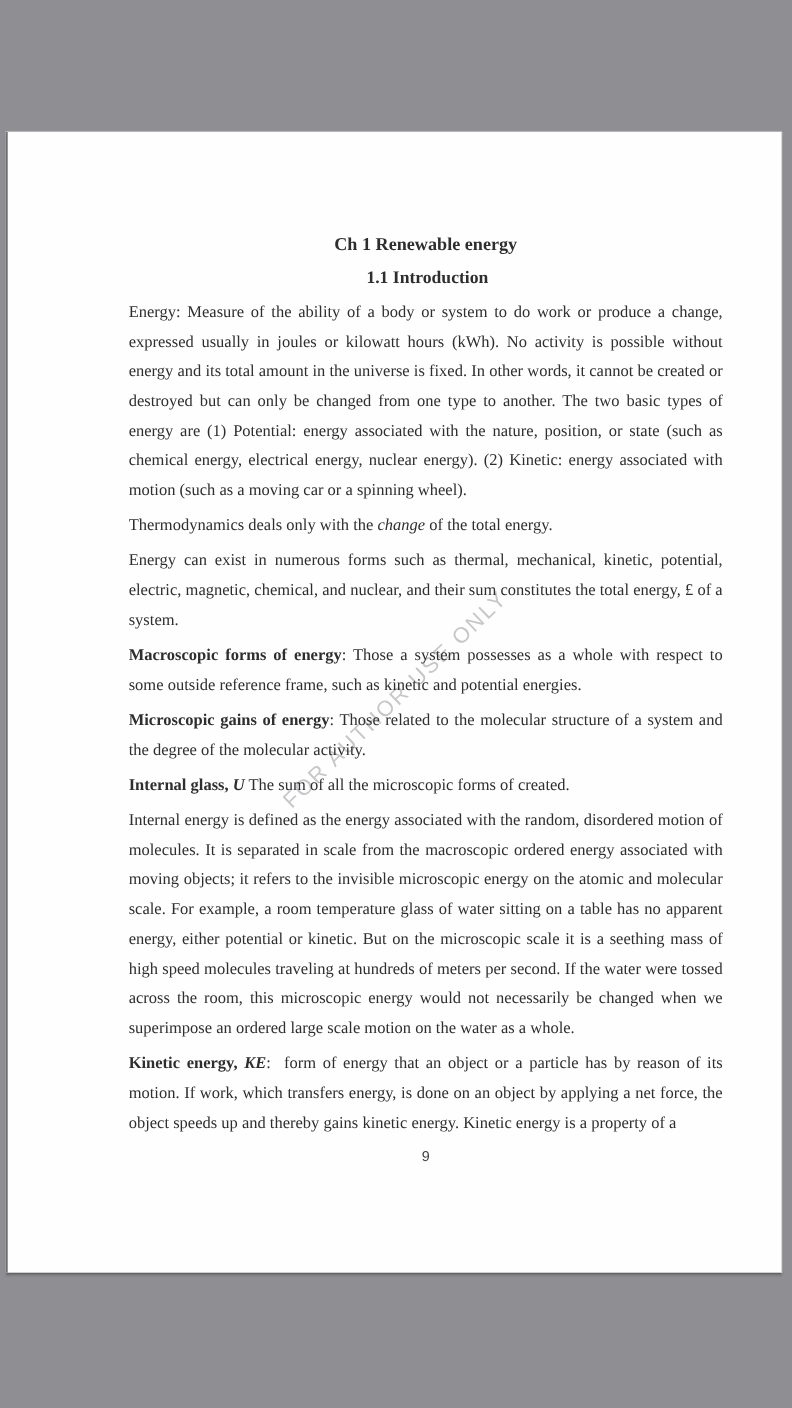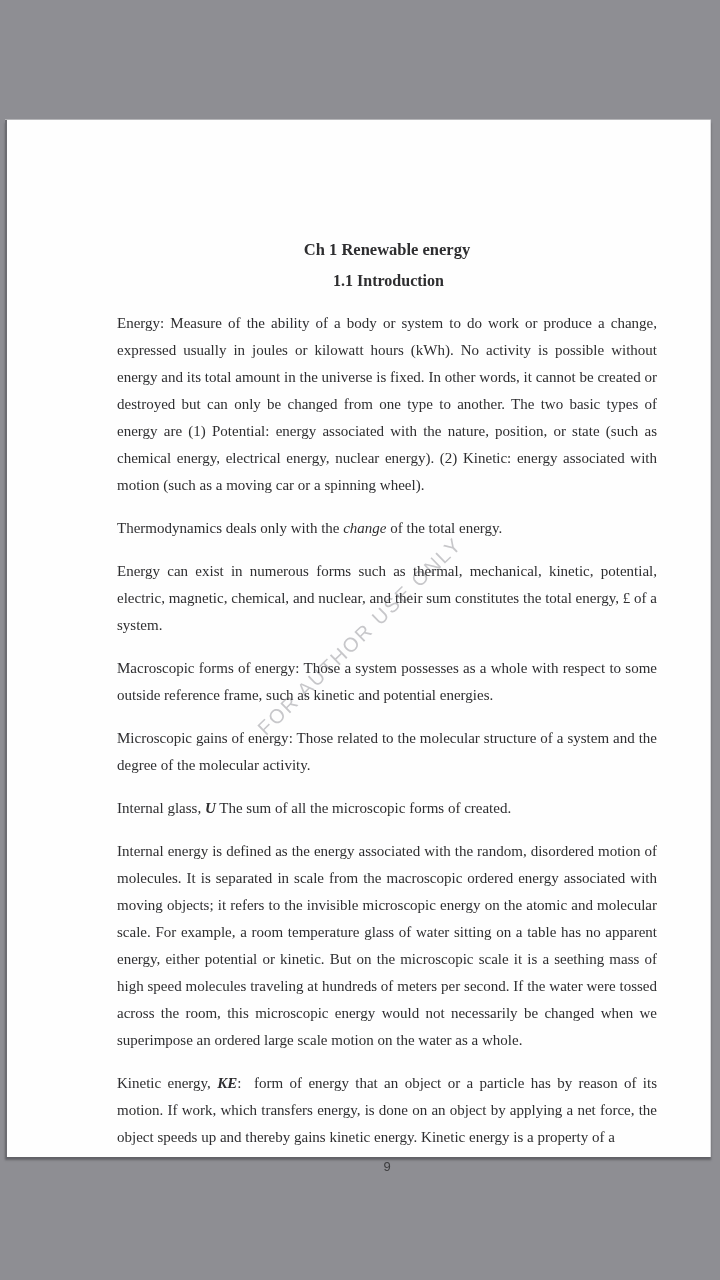--- a/index.html
+++ b/index.html
@@ -40,43 +40,43 @@
     font-size: 20px;
     letter-spacing: 2px;
     color: rgba(124,124,132,0.42);
     white-space: nowrap;
     z-index: 0;
     user-select: none;
   }
   .content {
     position: relative;
     z-index: 1;
-    padding: 116px 53px 0 110px;
+    padding: 88px 53px 0 110px;
     font-size: 15px;
     line-height: 27px;
     color: #2e2e30;
     text-align: justify;
   }
   .title {
     text-align: center;
     font-weight: bold;
     font-size: 16.5px;
     line-height: 27px;
     margin: 0;
   }
   .heading {
     font-weight: bold;
     font-size: 16px;
     line-height: 26px;
     margin: 5px 0 0 0;
     padding-left: 3px;
     text-align: center;
   }
-  p { margin: 16px 0 2px 0; }
-  .lead { font-weight: normal; }
+  p { margin: 5px 0 2px 0; }
+  .lead { font-weight: bold; }
   .sym { font-weight: bold; font-style: italic; }
   .it { font-style: italic; }
   .pagenum {
     text-align: center;
     font-family: "Liberation Sans", sans-serif;
     font-size: 13px;
     color: #3c3c3e;
     margin-top: 8px;
     line-height: 16px;
   }

